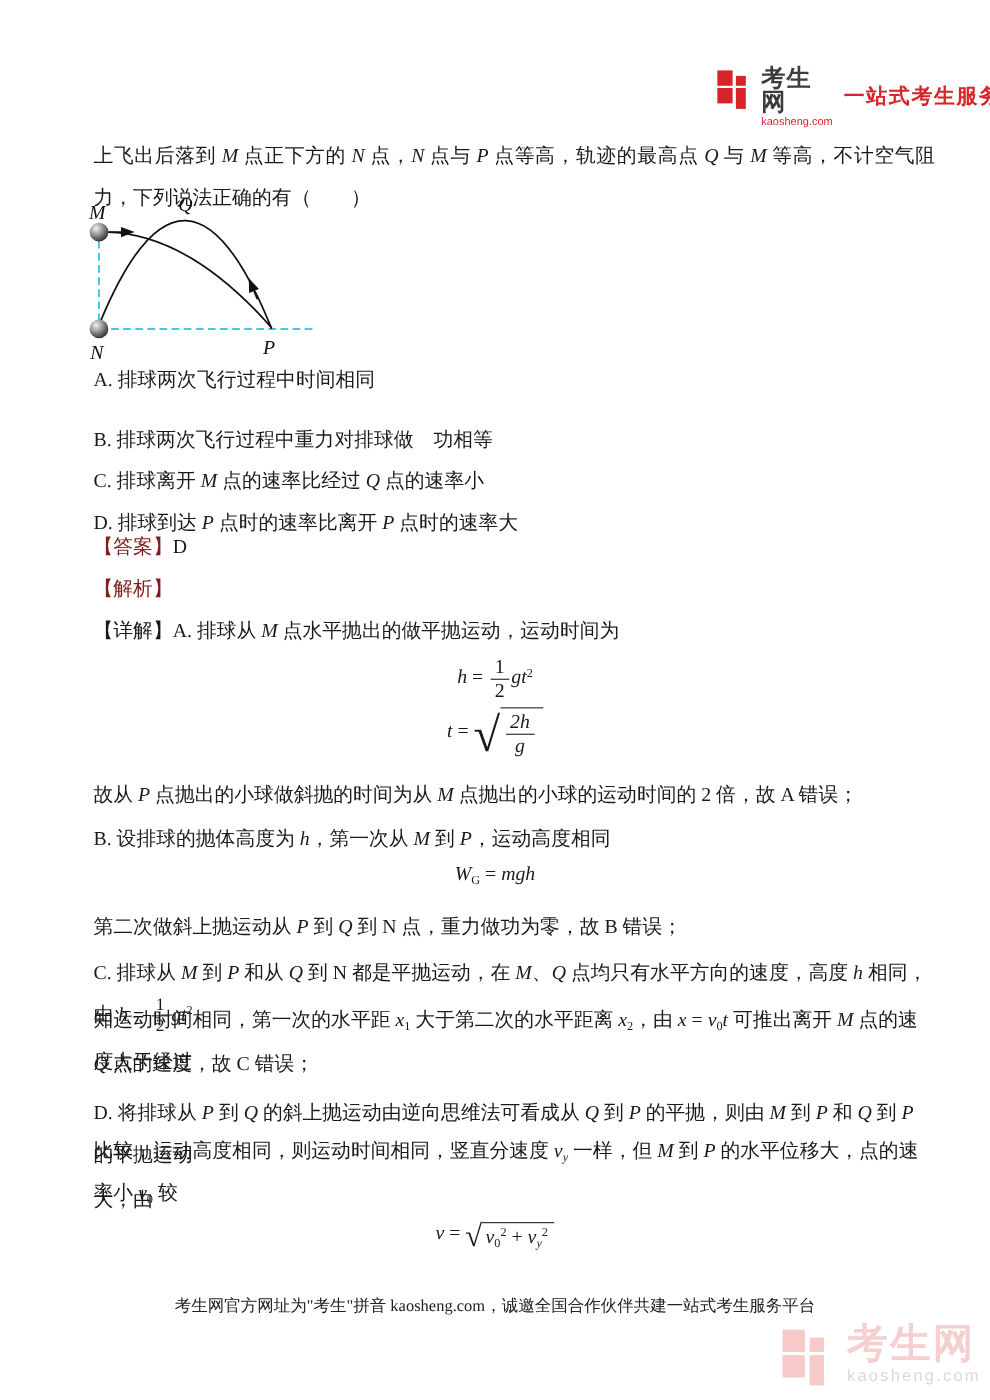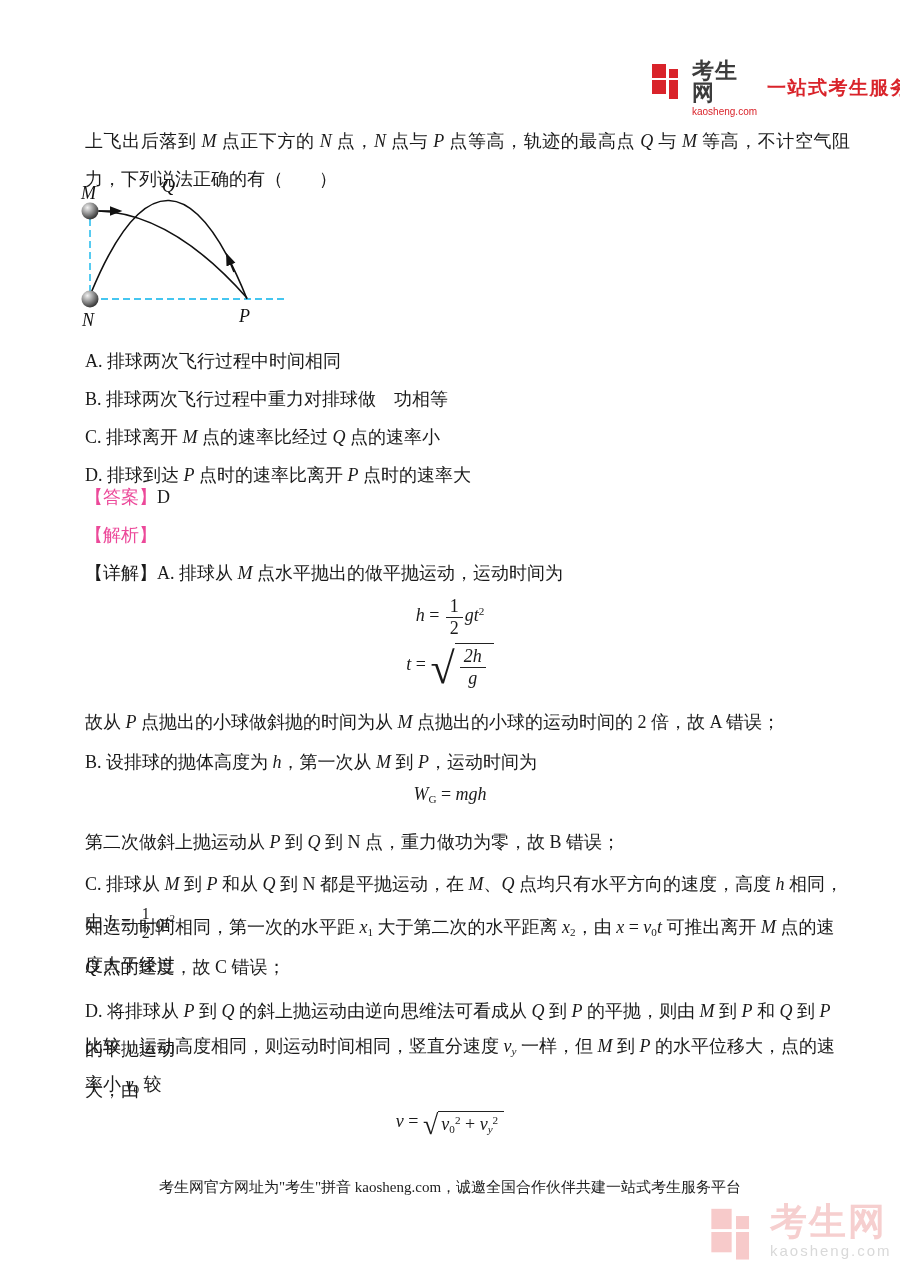--- a/index.html
+++ b/index.html
@@ -18,21 +18,21 @@
   .brand-tagline{margin-left:10px;margin-top:15px;font-size:19px;color:#d9232a;
                  font-weight:700;letter-spacing:1.5px;white-space:nowrap;}
   
   .line{position:absolute;left:85px;width:765px;font-size:18px;line-height:38px;}
   .intro{text-align:justify;}
   .mvar{font-style:italic;font-family:"Liberation Serif","DejaVu Serif",serif;}
   sub,sup{font-size:0.62em;line-height:0;}
   sub{vertical-align:-0.3em;}
   sup{vertical-align:0.55em;}
   sub.mvar{font-style:italic;}
-  .blue{color:#ec4899;}
+  .blue{color:#7f1d1d;}
   
   .formula{position:absolute;left:0;width:900px;text-align:center;font-size:18px;}
   .frac{display:inline-block;vertical-align:middle;text-align:center;padding:0 2px;font-style:normal;}
   .frac .num{display:block;border-bottom:1px solid #222;padding:0 4px;line-height:1.15;}
   .frac .den{display:block;padding:0 4px;line-height:1.15;}
   .frac.iv .num,.frac.iv .den{font-style:italic;}
   .line .frac{font-size:0.88em;}
   .sqrt{display:inline-flex;align-items:center;vertical-align:middle;}
   .sqrt .rad{font-size:1.55em;line-height:0.9;font-style:normal;transform:translateY(2px);}
   .sqrt.tall .rad{font-size:2.45em;transform:translateY(3px);}
@@ -93,42 +93,42 @@
 
   <circle cx="20" cy="36" r="8.5" fill="url(#ballGrad)"></circle>
   <circle cx="20" cy="124" r="8.5" fill="url(#ballGrad)"></circle>
 
   <text x="11" y="24" font-size="18" font-style="italic" fill="#111">M</text>
   <text x="92" y="17" font-size="18" font-style="italic" fill="#111">Q</text>
   <text x="12" y="151" font-size="18" font-style="italic" fill="#111">N</text>
   <text x="169" y="147" font-size="18" font-style="italic" fill="#111">P</text>
 </svg>
 
-<div class="line" style="top:342px"><span>A. 排球两次飞行过程中时间相同</span></div>
+<div class="line" style="top:326px"><span>A. 排球两次飞行过程中时间相同</span></div>
 <div class="line" style="top:380px"><span>B. 排球两次飞行过程中重力对排球做　功相等</span></div>
 <div class="line" style="top:418px"><span>C. 排球离开 </span><i class="mvar">M</i><span> 点的速率比经过 </span><i class="mvar">Q</i><span> 点的速率小</span></div>
 <div class="line" style="top:456px"><span>D. 排球到达 </span><i class="mvar">P</i><span> 点时的速率比离开 </span><i class="mvar">P</i><span> 点时的速率大</span></div>
 
 <div class="line" style="top:478px">
   <span class="blue">【答案】</span><span>D</span>
 </div>
 <div class="line" style="top:516px">
   <span class="blue">【解析】</span>
 </div>
 
 <div class="line" style="top:554px"><span>【详解】A. 排球从 </span><i class="mvar">M</i><span> 点水平抛出的做平抛运动，运动时间为</span></div>
 
 <div class="formula" style="top:596px"><i class="mvar">h</i><span> = </span><span class="frac"><span class="num">1</span><span class="den">2</span></span><i class="mvar">gt</i><sup>2</sup></div>
 <div class="formula" style="top:643px"><i class="mvar">t</i><span> = </span><span class="sqrt tall">
       <span class="rad">√</span>
       <span class="radicand"><span class="frac iv"><span class="num">2h</span><span class="den">g</span></span></span>
     </span></div>
 
 <div class="line" style="top:703px"><span>故从 </span><i class="mvar">P</i><span> 点抛出的小球做斜抛的时间为从 </span><i class="mvar">M</i><span> 点抛出的小球的运动时间的 2 倍，故 A 错误；</span></div>
-<div class="line" style="top:743px"><span>B. 设排球的抛体高度为 </span><i class="mvar">h</i><span>，第一次从 </span><i class="mvar">M</i><span> 到 </span><i class="mvar">P</i><span>，运动时间为</span></div>
+<div class="line" style="top:743px"><span>B. 设排球的抛体高度为 </span><i class="mvar">h</i><span>，第一次从 </span><i class="mvar">M</i><span> 到 </span><i class="mvar">P</i><span>，运动高度相同</span></div>
 
 <div class="formula" style="top:784px"><i class="mvar">W</i><sub>G</sub><span> = </span><i class="mvar">mgh</i></div>
 
 <div class="line" style="top:823px"><span>第二次做斜上抛运动从 </span><i class="mvar">P</i><span> 到 </span><i class="mvar">Q</i><span> 到 N 点，重力做功为零，故 B 错误；</span></div>
 <div class="line" style="top:865px"><span>C. 排球从 </span><i class="mvar">M</i><span> 到 </span><i class="mvar">P</i><span> 和从 </span><i class="mvar">Q</i><span> 到 N 都是平抛运动，在 </span><i class="mvar">M</i><span>、</span><i class="mvar">Q</i><span> 点均只有水平方向的速度，高度 </span><i class="mvar">h</i><span> 相同，由 </span><i class="mvar">h</i><span> = </span><span class="frac"><span class="num">1</span><span class="den">2</span></span><i class="mvar">gt</i><sup>2</sup></div>
 <div class="line" style="top:908px"><span>知运动时间相同，第一次的水平距 </span><i class="mvar">x</i><sub>1</sub><span> 大于第二次的水平距离 </span><i class="mvar">x</i><sub>2</sub><span>，由 </span><i class="mvar">x</i><span> = </span><i class="mvar">v</i><sub>0</sub><i class="mvar">t</i><span> 可推出离开 </span><i class="mvar">M</i><span> 点的速度大于经过</span></div>
 <div class="line" style="top:948px"><i class="mvar">Q</i><span> 点的速度，故 C 错误；</span></div>
 <div class="line" style="top:992px"><span>D. 将排球从 </span><i class="mvar">P</i><span> 到 </span><i class="mvar">Q</i><span> 的斜上抛运动由逆向思维法可看成从 </span><i class="mvar">Q</i><span> 到 </span><i class="mvar">P</i><span> 的平抛，则由 </span><i class="mvar">M</i><span> 到 </span><i class="mvar">P</i><span> 和 </span><i class="mvar">Q</i><span> 到 </span><i class="mvar">P</i><span> 的平抛运动</span></div>
 <div class="line" style="top:1027px"><span>比较，运动高度相同，则运动时间相同，竖直分速度 </span><i class="mvar">v</i><sub class="mvar">y</sub><span> 一样，但 </span><i class="mvar">M</i><span> 到 </span><i class="mvar">P</i><span> 的水平位移大，点的速率小 </span><i class="mvar">v</i><sub>0</sub><span> 较</span></div>
 <div class="line" style="top:1071px"><span>大，由</span></div>

